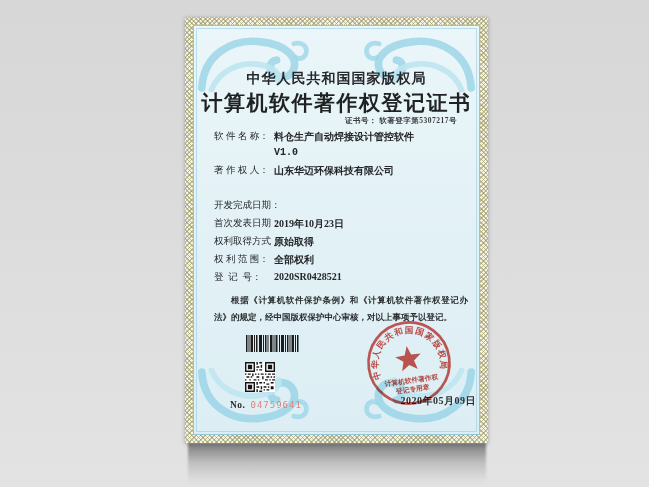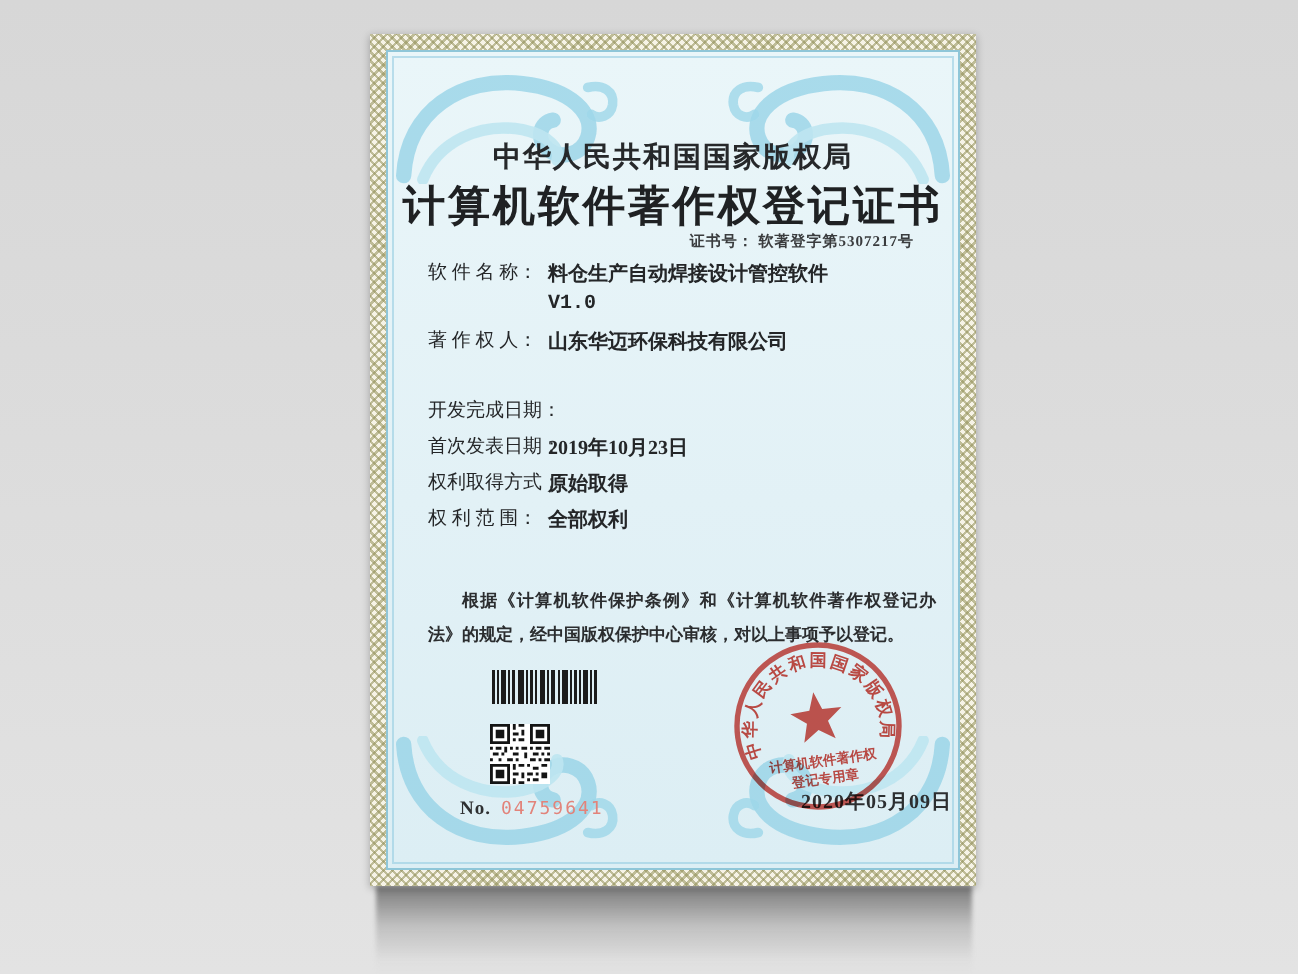--- a/index.html
+++ b/index.html
@@ -146,20 +146,24 @@
         <span class="lbl">首次发表日期：</span>
         <span class="val">2019年10月23日</span>
       </div>
       <div class="row r5">
         <span class="lbl">权利取得方式：</span>
         <span class="val">原始取得</span>
       </div>
       <div class="row r6">
         <span class="lbl">权 利 范 围：</span>
         <span class="val">全部权利</span>
+      </div>
+      <div class="row r7">
+        <span class="lbl">登  记  号：</span>
+        <span class="val">2020SR0428521</span>
       </div>
 
       <div class="notice">根据《计算机软件保护条例》和《计算机软件著作权登记办法》的规定，经中国版权保护中心审核，对以上事项予以登记。</div>
 
       <svg class="barcode" viewBox="0 0 53 17" preserveAspectRatio="none">
         <g fill="#1c1c1c">
           <rect x="0" y="0" width="1.5" height="17"></rect>
             <rect x="2.5" y="0" width="1" height="17"></rect>
           <rect x="4.5" y="0" width="2.5" height="17"></rect>
             <rect x="8" y="0" width="1" height="17"></rect>

